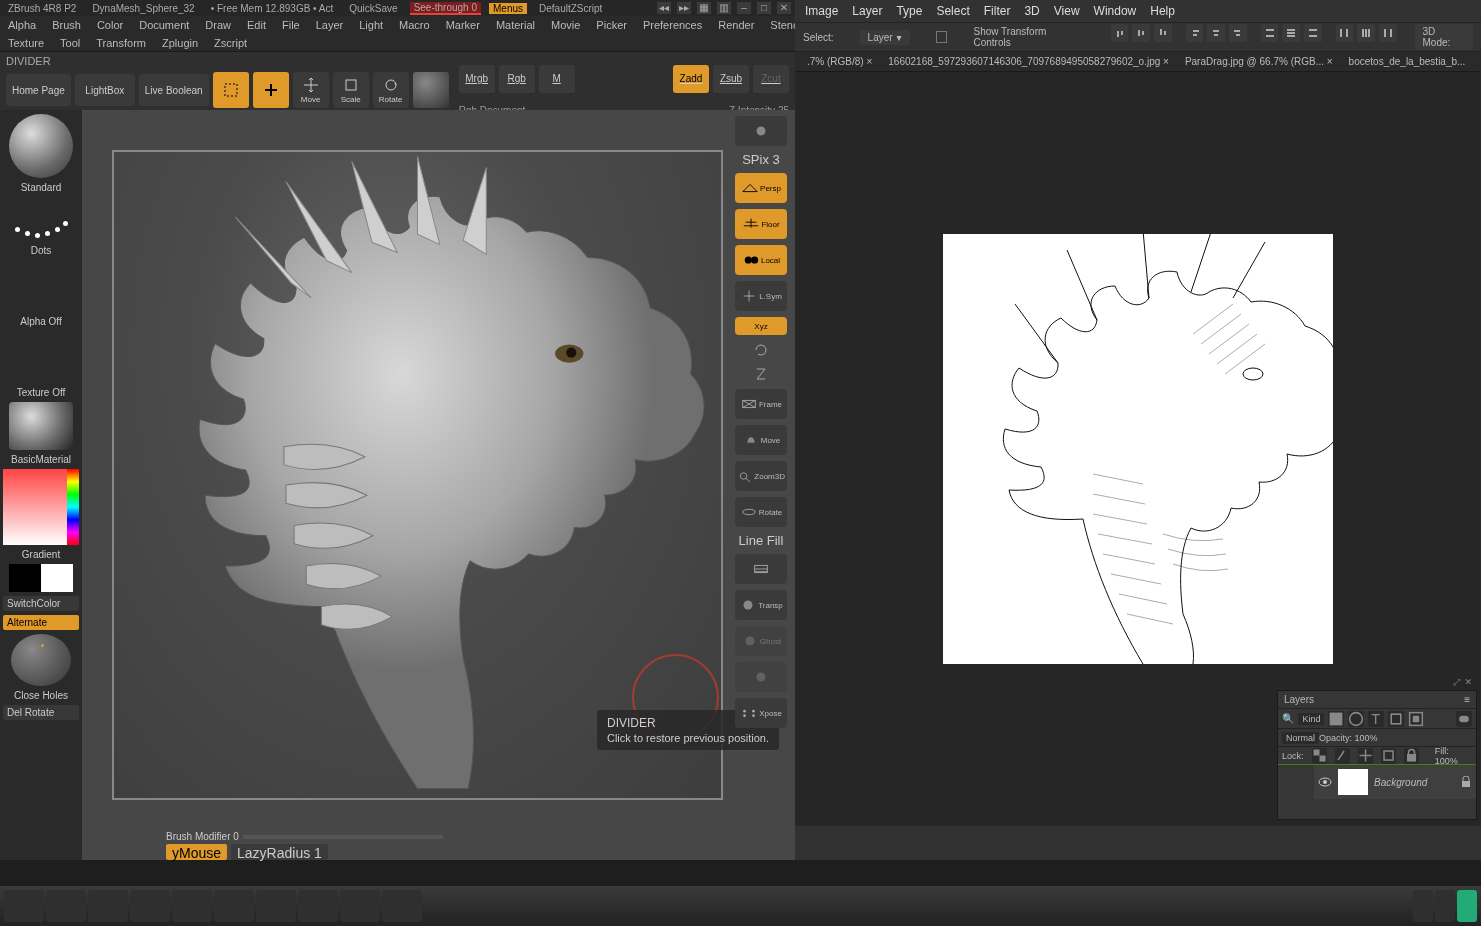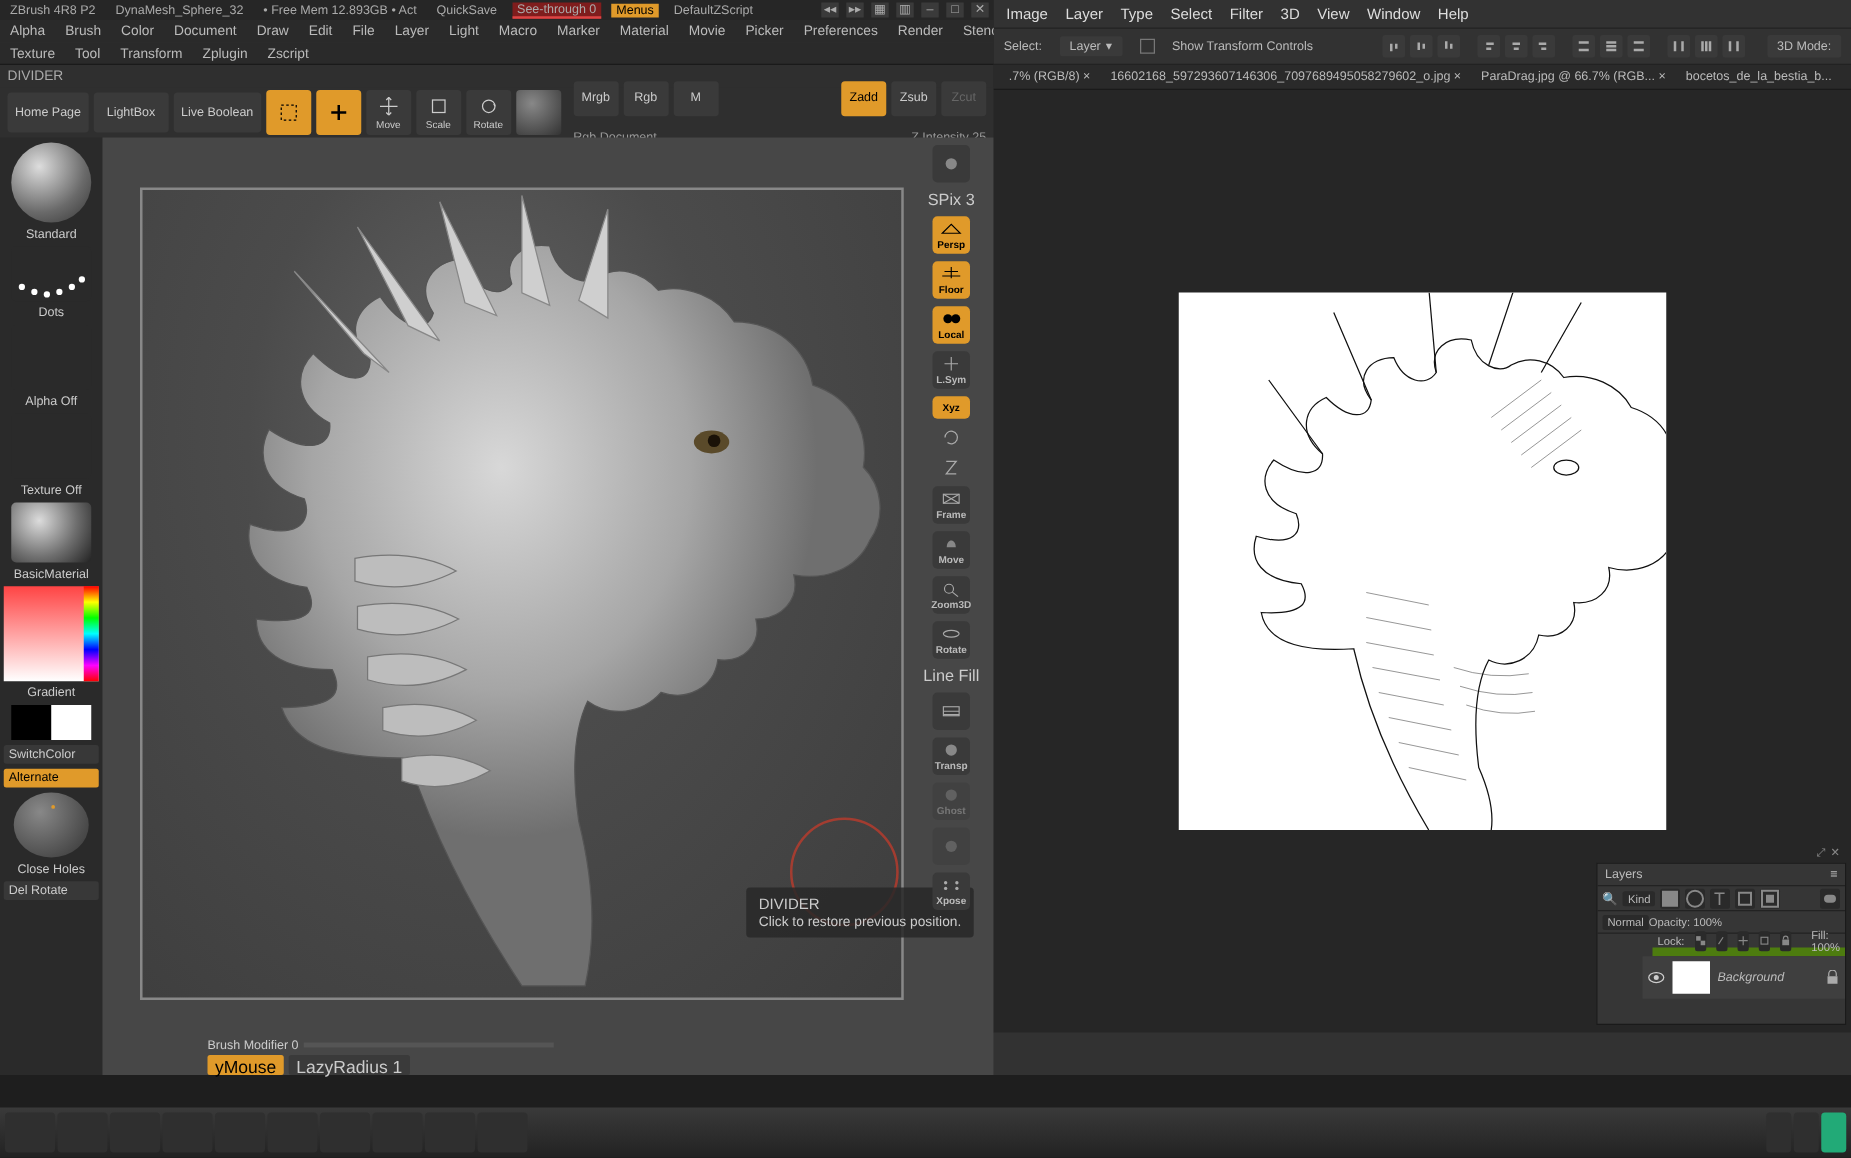--- a/index.html
+++ b/index.html
@@ -21,21 +21,21 @@
 
 .zb-status { height:18px; padding:0 6px; font-size:11px; color:#aaa; display:flex; align-items:center; }
 
 .zb-shelf { height:40px; display:flex; align-items:center; gap:4px; padding:0 6px; background:#2f2f2f; }
 .shelf-btn { height:32px; min-width:60px; background:#3a3a3a; color:#ccc; display:flex; align-items:center; justify-content:center; font-size:10px; border-radius:3px; padding:0 6px; }
 .icon-btn { width:36px; height:36px; background:#3a3a3a; border-radius:3px; display:flex; flex-direction:column; align-items:center; justify-content:center; font-size:8px; color:#ccc; gap:2px;}
 .icon-btn.active { background:#e09a2a; color:#000; }
 .icon-btn svg { width:16px; height:16px; }
 .mode-btn { height:28px; min-width:36px; background:#3a3a3a; color:#ccc; display:flex; align-items:center; justify-content:center; font-size:10px; border-radius:3px; padding:0 6px; }
 .mode-btn.active { background:#e09a2a; color:#000; }
-.mrgb-group { display:flex; flex-direction:column; gap:12px; margin-left:6px;}
+.mrgb-group { display:flex; flex-direction:column; gap:12px; margin-left:6px;text-decoration:underline;}
 .mrgb-row { display:flex; gap:4px; }
 .mrgb-label { font-size:10px; color:#999; }
 .swatch-material { width:36px; height:36px; border-radius:3px; background:radial-gradient(circle at 35% 30%, #888, #333); }
 
 .zb-main { display:flex; height:calc(100% - 110px); }
 .zb-left { width:82px; background:#2a2a2a; display:flex; flex-direction:column; align-items:center; gap:4px; padding:4px 2px; }
 .brush-thumb { width:64px; height:64px; border-radius:50%; background:radial-gradient(circle at 35% 30%, #ddd, #6a6a6a 60%, #333); }
 .brush-lbl { font-size:10px; color:#ccc; text-align:center; }
 .dots-thumb { width:64px; height:44px; background:#2a2a2a; border-radius:4px; position:relative; }
 .dot { width:5px; height:5px; background:#fff; border-radius:50%; position:absolute; }
@@ -53,57 +53,57 @@
 .close-sphere { width:60px; height:52px; border-radius:50%; background:radial-gradient(circle at 35% 30%, #888, #333); position:relative;}
 .close-sphere::after { content:''; position:absolute; left:50%; top:20%; width:3px; height:3px; background:#e09a2a; border-radius:50%;}
 
 .zb-canvas { flex:1; position:relative; background:#474747; }
 .viewport { position:absolute; left:30px; top:40px; right:72px; bottom:60px; border:2px solid #888; background:radial-gradient(ellipse at 45% 30%, #656565 0%, #4b4b4b 40%, #3d3d3d 100%);}
 .dragon-svg { width:100%; height:100%; }
 .tooltip { position:absolute; right:16px; bottom:110px; background:rgba(40,40,40,.85); padding:6px 10px; border-radius:3px; color:#ccc; font-size:11px; }
 .tooltip .tt-title { font-size:12px; margin-bottom:2px; }
 
 .zb-right-rail { position:absolute; right:6px; top:6px; width:56px; display:flex; flex-direction:column; gap:6px; align-items:center; }
-.rail-btn { width:30px; min-height:30px; background:#3a3a3a; border-radius:4px; display:flex; flex-direction:column; align-items:center; justify-content:center; font-size:8px; color:#bbb; gap:1px; padding:2px;font-weight:bold;}
+.rail-btn { width:52px; min-height:30px; background:#3a3a3a; border-radius:4px; display:flex; flex-direction:row; align-items:center; justify-content:center; font-size:8px; color:#bbb; gap:1px; padding:2px;}
 .rail-btn.active { background:#e09a2a; color:#000;}
 .rail-btn svg { width:18px; height:14px; }
 
 .zb-footer { position:absolute; left:84px; bottom:18px; font-size:10px; color:#ccc; }
 .zb-footer .slider { display:inline-block; width:200px; height:4px; background:#555; vertical-align:middle; margin-left:4px;}
 .zb-lazy { position:absolute; left:84px; bottom:0; height:16px; display:flex; gap:4px; font-size:14px;}
 .lazy-chip { background:#e09a2a; color:#000; padding:1px 6px; border-radius:2px;}
 .lazy-chip2 { background:#3a3a3a; color:#ccc; padding:1px 6px; border-radius:2px;}
 
 .spix-lbl { font-size:13px; color:#ccc; text-align:center; }
 
 
 .ps { position:absolute; left:795px; top:0; right:0; height:860px; background:#323232; }
 .ps-menu { height:22px; display:flex; align-items:center; gap:14px; padding:0 10px; color:#ddd; font-size:12px;}
-.ps-opts { height:30px; border-top:1px solid #222; border-bottom:1px solid #222; display:flex; align-items:center; gap:14px; padding:0 8px; color:#bbb; font-size:10px;}
+.ps-opts { height:30px; border-top:1px solid #222; border-bottom:1px solid #222; display:flex; align-items:center; gap:26px; padding:0 8px; color:#bbb; font-size:10px;}
 .ps-dd { background:#3a3a3a; padding:2px 8px; border-radius:2px; display:flex; align-items:center; gap:4px;}
 .ps-ck { width:12px; height:12px; border:1px solid #777; }
 .ps-align-grp { display:flex; gap:4px; margin-left:auto;}
 .ps-align-btn { width:18px; height:18px; background:#3a3a3a; border-radius:2px; display:flex; align-items:center; justify-content:center;}
 .ps-align-btn svg { width:12px; height:12px;}
 .ps-tabs { height:20px; display:flex; align-items:center; gap:0; padding:0 4px; background:#2a2a2a; font-size:10px; color:#bbb; border-bottom:1px solid #1a1a1a; overflow:hidden;}
 .ps-tab { padding:0 8px; height:100%; display:flex; align-items:center; gap:4px; white-space:nowrap;}
 .ps-canvas { position:absolute; left:0; top:72px; right:0; bottom:34px; background:#262626; display:flex; align-items:center; justify-content:center;}
 .ref-img { width:390px; height:430px; background:#fff; position:relative; overflow:hidden;}
 .ref-img svg { width:100%; height:100%;}
 
 .ps-status { position:absolute; left:0; bottom:0; right:0; height:26px; background:#2c2c2c; display:flex; align-items:center; padding:0 8px; gap:10px; font-size:10px; color:#bbb; border-top:1px solid #1a1a1a;}
 
 
 .layers { position:absolute; right:4px; bottom:40px; width:200px; height:130px; background:#363636; border:1px solid #1a1a1a; font-size:10px; color:#bbb;}
 .layers-hdr { height:18px; display:flex; align-items:center; justify-content:space-between; padding:0 6px; border-bottom:1px solid #222;}
 .layers-filter { height:20px; display:flex; align-items:center; gap:4px; padding:0 4px; border-bottom:1px solid #222;}
 .lf-dd { background:#2a2a2a; padding:1px 4px; border-radius:2px; font-size:9px;}
 .lf-btn { width:16px; height:16px; background:#2a2a2a; border-radius:2px; display:flex; align-items:center; justify-content:center;}
 .layers-opts { height:18px; display:flex; align-items:center; padding:0 4px; font-size:9px; border-bottom:1px solid #222;}
-.layers-lock { height:18px; display:flex; align-items:center; gap:8px; padding:0 4px; font-size:9px; border-bottom:7px solid #4d7c0f;margin-left:44px;}
+.layers-lock { height:18px; display:flex; align-items:center; gap:8px; padding:0 4px; font-size:9px; border-bottom:1px solid #4d7c0f;}
 .layer-row { height:34px; display:flex; align-items:center; gap:6px; padding:0 4px; background:#3f3f3f;margin-left:36px;}
 .eye { width:14px; height:14px; }
 .layer-thumb { width:30px; height:26px; background:#fff;}
 .lock-icon { margin-left:auto; width:12px; height:12px;}
 
 
 .taskbar { position:absolute; left:0; right:0; bottom:0; height:40px; background:linear-gradient(#3a3a3a,#222); display:flex; align-items:center; gap:2px; padding:0 4px; filter:blur(.4px);}
 .tb-btn { width:40px; height:32px; background:#2f2f2f; border-radius:3px;}
 .tb-spacer{flex:1;}
 

